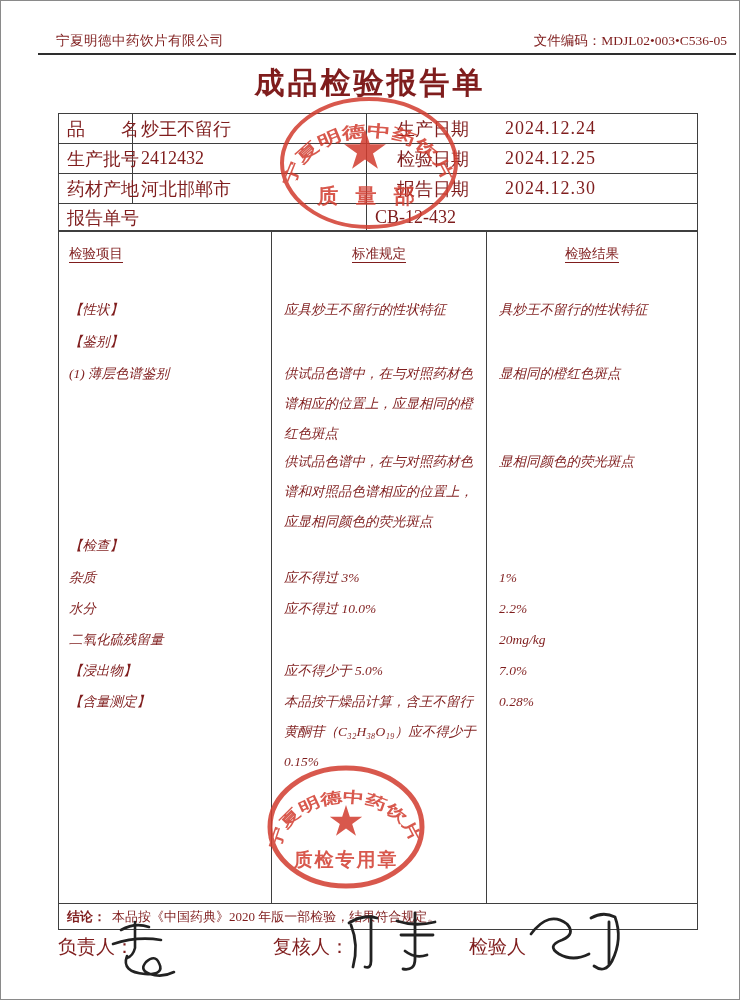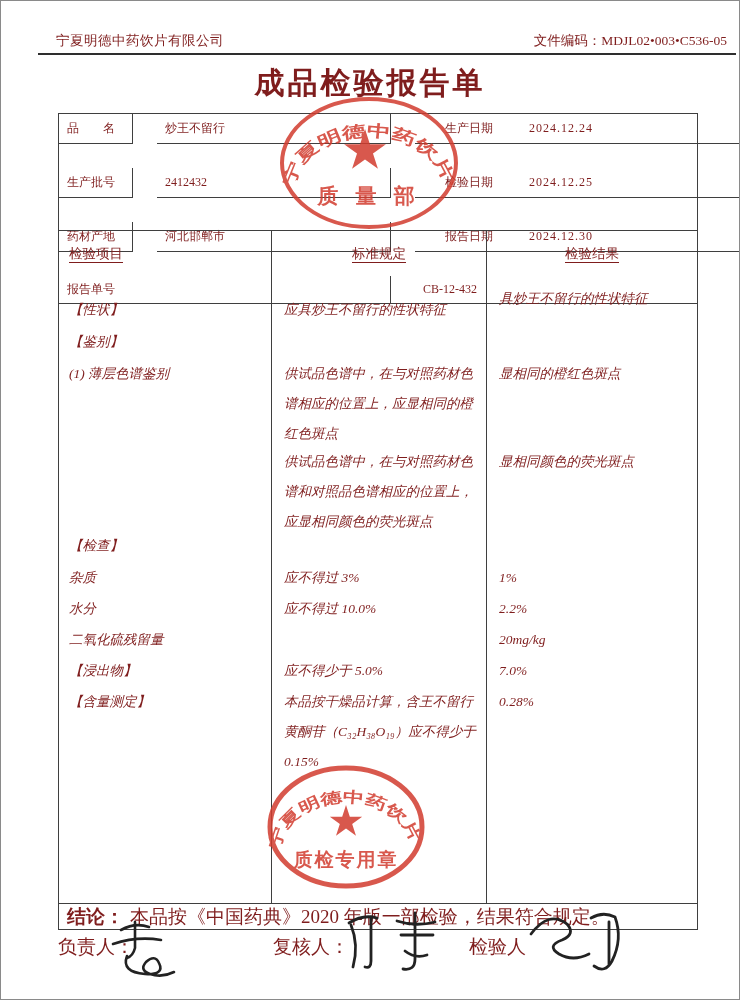--- a/index.html
+++ b/index.html
@@ -12,21 +12,21 @@
   
   .company { position:absolute; left:55px; top:31px; font-size:13.5px; letter-spacing:0.5px; }
   .doccode { position:absolute; right:12px; top:31px; font-size:13.5px; }
   .hdr-rule { position:absolute; left:37px; right:3px; top:52px; height:2px; background:#2e2e2e; }
   .title { position:absolute; left:0; right:0; top:62px; text-align:center;
            font-size:30px; font-weight:bold; letter-spacing:3px; }
   
   .info { position:absolute; left:57px; top:112px; width:640px;
           border:1px solid #3f3f3f; display:grid;
           grid-template-columns:74px 234px 331px; grid-template-rows:30px 30px 30px 27px;
-          font-size:12px;gap:24px; }
+          font-size:18px; }
   .info > div { border-right:1px solid #3f3f3f; border-bottom:1px solid #3f3f3f;
                 display:flex; align-items:center; padding-left:8px; white-space:nowrap; }
   .info > div.lastcol { border-right:none; }
   .info > div.lastrow { border-bottom:none; }
   .info .span2 { grid-column:1 / 3; }
   .dlabel { margin-left:2px;padding-left:20px; }
   .dvalue { margin-left:36px; letter-spacing:1px; }
   
   .insp { position:absolute; left:57px; top:229px; width:640px; height:673px;
           border:1px solid #3f3f3f; border-bottom:none; display:flex; font-size:13.5px; }
@@ -35,21 +35,21 @@
   .col2 { width:215px; border-right:1px solid #3f3f3f; }
   .col3 { flex:1; }
   .cell { position:absolute; left:0; right:4px; padding-left:10px; line-height:30px;font-style:italic; }
   .col2 .cell, .col3 .cell { padding-left:12px; }
   .hdrcell { position:absolute; left:0; right:0; text-align:center; line-height:30px; }
   .hdrcell span, .hdrleft span { text-decoration:underline; text-underline-offset:4px; }
   .hdrleft { position:absolute; left:10px; line-height:30px; }
   
   .conclusion { position:absolute; left:57px; top:902px; width:640px; height:27px;
                 border:1px solid #3f3f3f; display:flex; align-items:center;
-                padding-left:8px; font-size:19px; white-space:nowrap; }
+                padding-left:8px; font-size:13px; white-space:nowrap; }
   .conclusion .clabel { font-weight:bold; margin-right:6px; }
   .siglabel { position:absolute; font-size:19px; font-weight:400; top:933px; }
   .sig { position:absolute; pointer-events:none; }
   
   .stamp { position:absolute; opacity:0.85; pointer-events:none; }
   .stamp text { fill:#d23c2e; font-family:"Liberation Serif","DejaVu Serif",serif; font-weight:bold; }
 </style>
 </head>
 <body>
 
@@ -101,21 +101,21 @@
       <div class="cell" style="top:64px">应具炒王不留行的性状特征</div>
       <div class="cell" style="top:128px">供试品色谱中，在与对照药材色谱相应的位置上，应显相同的橙红色斑点</div>
       <div class="cell" style="top:216px">供试品色谱中，在与对照药材色谱和对照品色谱相应的位置上，应显相同颜色的荧光斑点</div>
       <div class="cell" style="top:332px">应不得过 3%</div>
       <div class="cell" style="top:363px">应不得过 10.0%</div>
       <div class="cell" style="top:425px">应不得少于 5.0%</div>
       <div class="cell" style="top:456px">本品按干燥品计算，含王不留行黄酮苷（C₃₂H₃₈O₁₉）应不得少于 0.15%</div>
     </div>
     <div class="col col3">
       <div class="hdrcell" style="top:8px"><span>检验结果</span></div>
-      <div class="cell" style="top:53px">具炒王不留行的性状特征</div>
+      <div class="cell" style="top:64px">具炒王不留行的性状特征</div>
       <div class="cell" style="top:128px">显相同的橙红色斑点</div>
       <div class="cell" style="top:216px">显相同颜色的荧光斑点</div>
       <div class="cell" style="top:332px">1%</div>
       <div class="cell" style="top:363px">2.2%</div>
       <div class="cell" style="top:394px">20mg/kg</div>
       <div class="cell" style="top:425px">7.0%</div>
       <div class="cell" style="top:456px">0.28%</div>
     </div>
   </div>
 

